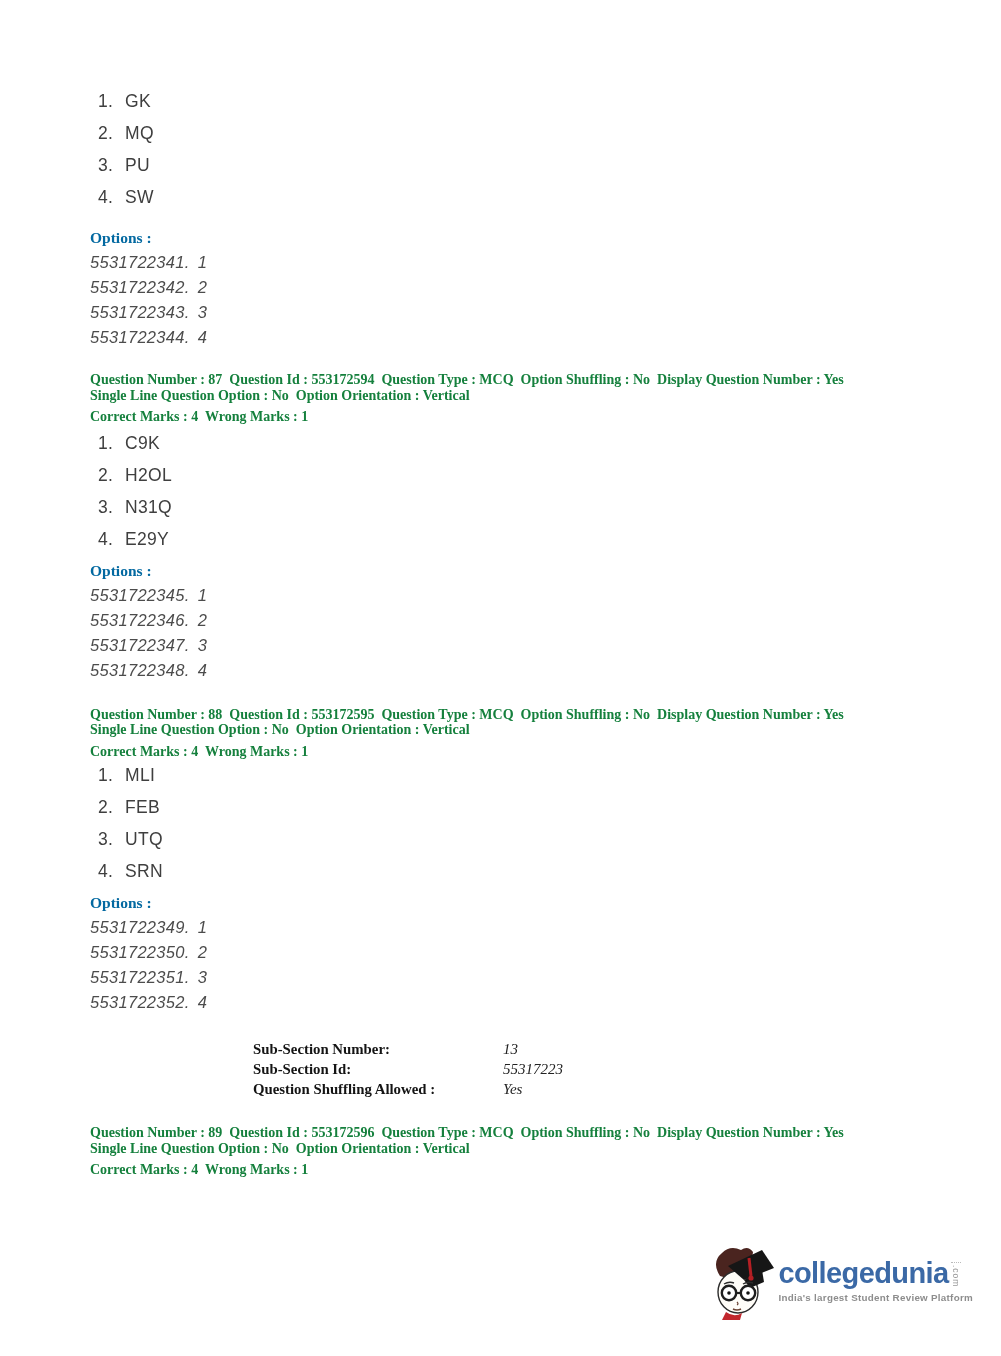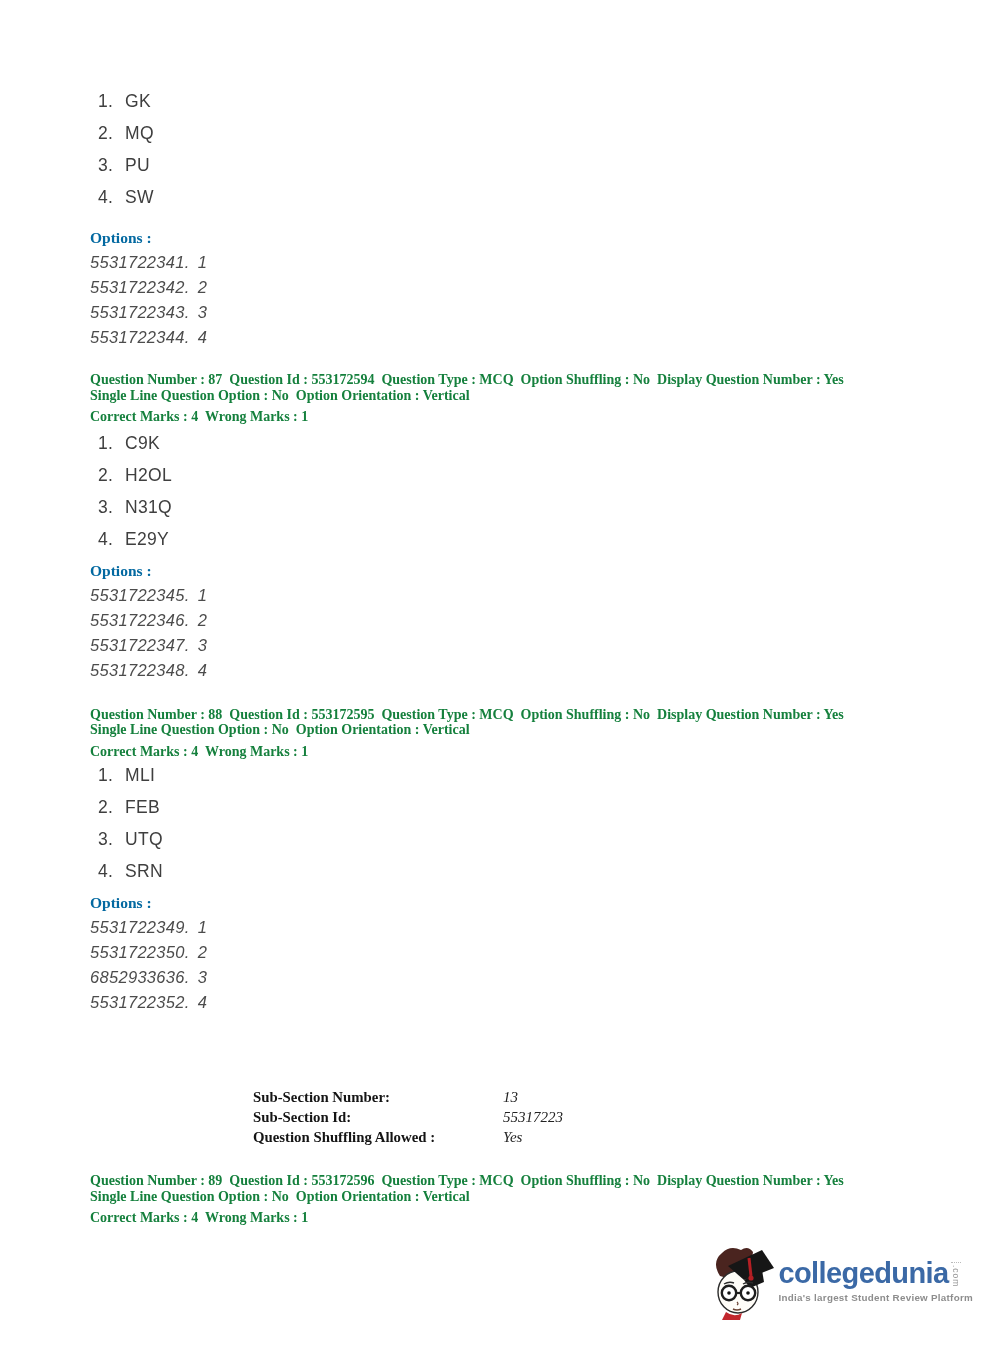--- a/index.html
+++ b/index.html
@@ -81,21 +81,21 @@
     line-height: 15.5px;
     white-space: pre-wrap;
   }
   .mt22 { margin-top: 22px; }
   .mt26 { margin-top: 26px; }
   .mt10 { margin-top: 10px; }
   .mt8  { margin-top: 8px; }
 
   
   .subsec {
-    margin-top: 72px;
+    margin-top: 24px;
     margin-left: 163px;
   }
   .ss-row {
     display: grid;
     grid-template-columns: 250px auto;
     line-height: 20px;
   }
   .ss-label {
     font-family: "Liberation Serif", serif;
     font-weight: bold;
@@ -254,21 +254,21 @@
 
     <div class="opts-label mt12">Options :</div>
     <div>
       <div class="opt-row">
         <span>5531722349.</span><span class="opt-ans">1</span>
       </div>
       <div class="opt-row">
         <span>5531722350.</span><span class="opt-ans">2</span>
       </div>
       <div class="opt-row">
-        <span>6852933636.</span><span class="opt-ans">3</span>
+        <span>5531722351.</span><span class="opt-ans">3</span>
       </div>
       <div class="opt-row">
         <span>5531722352.</span><span class="opt-ans">4</span>
       </div>
     </div>
 
     <div class="subsec">
       <div class="ss-row">
         <span class="ss-label">Sub-Section Number:</span>
         <span class="ss-value">13</span>

